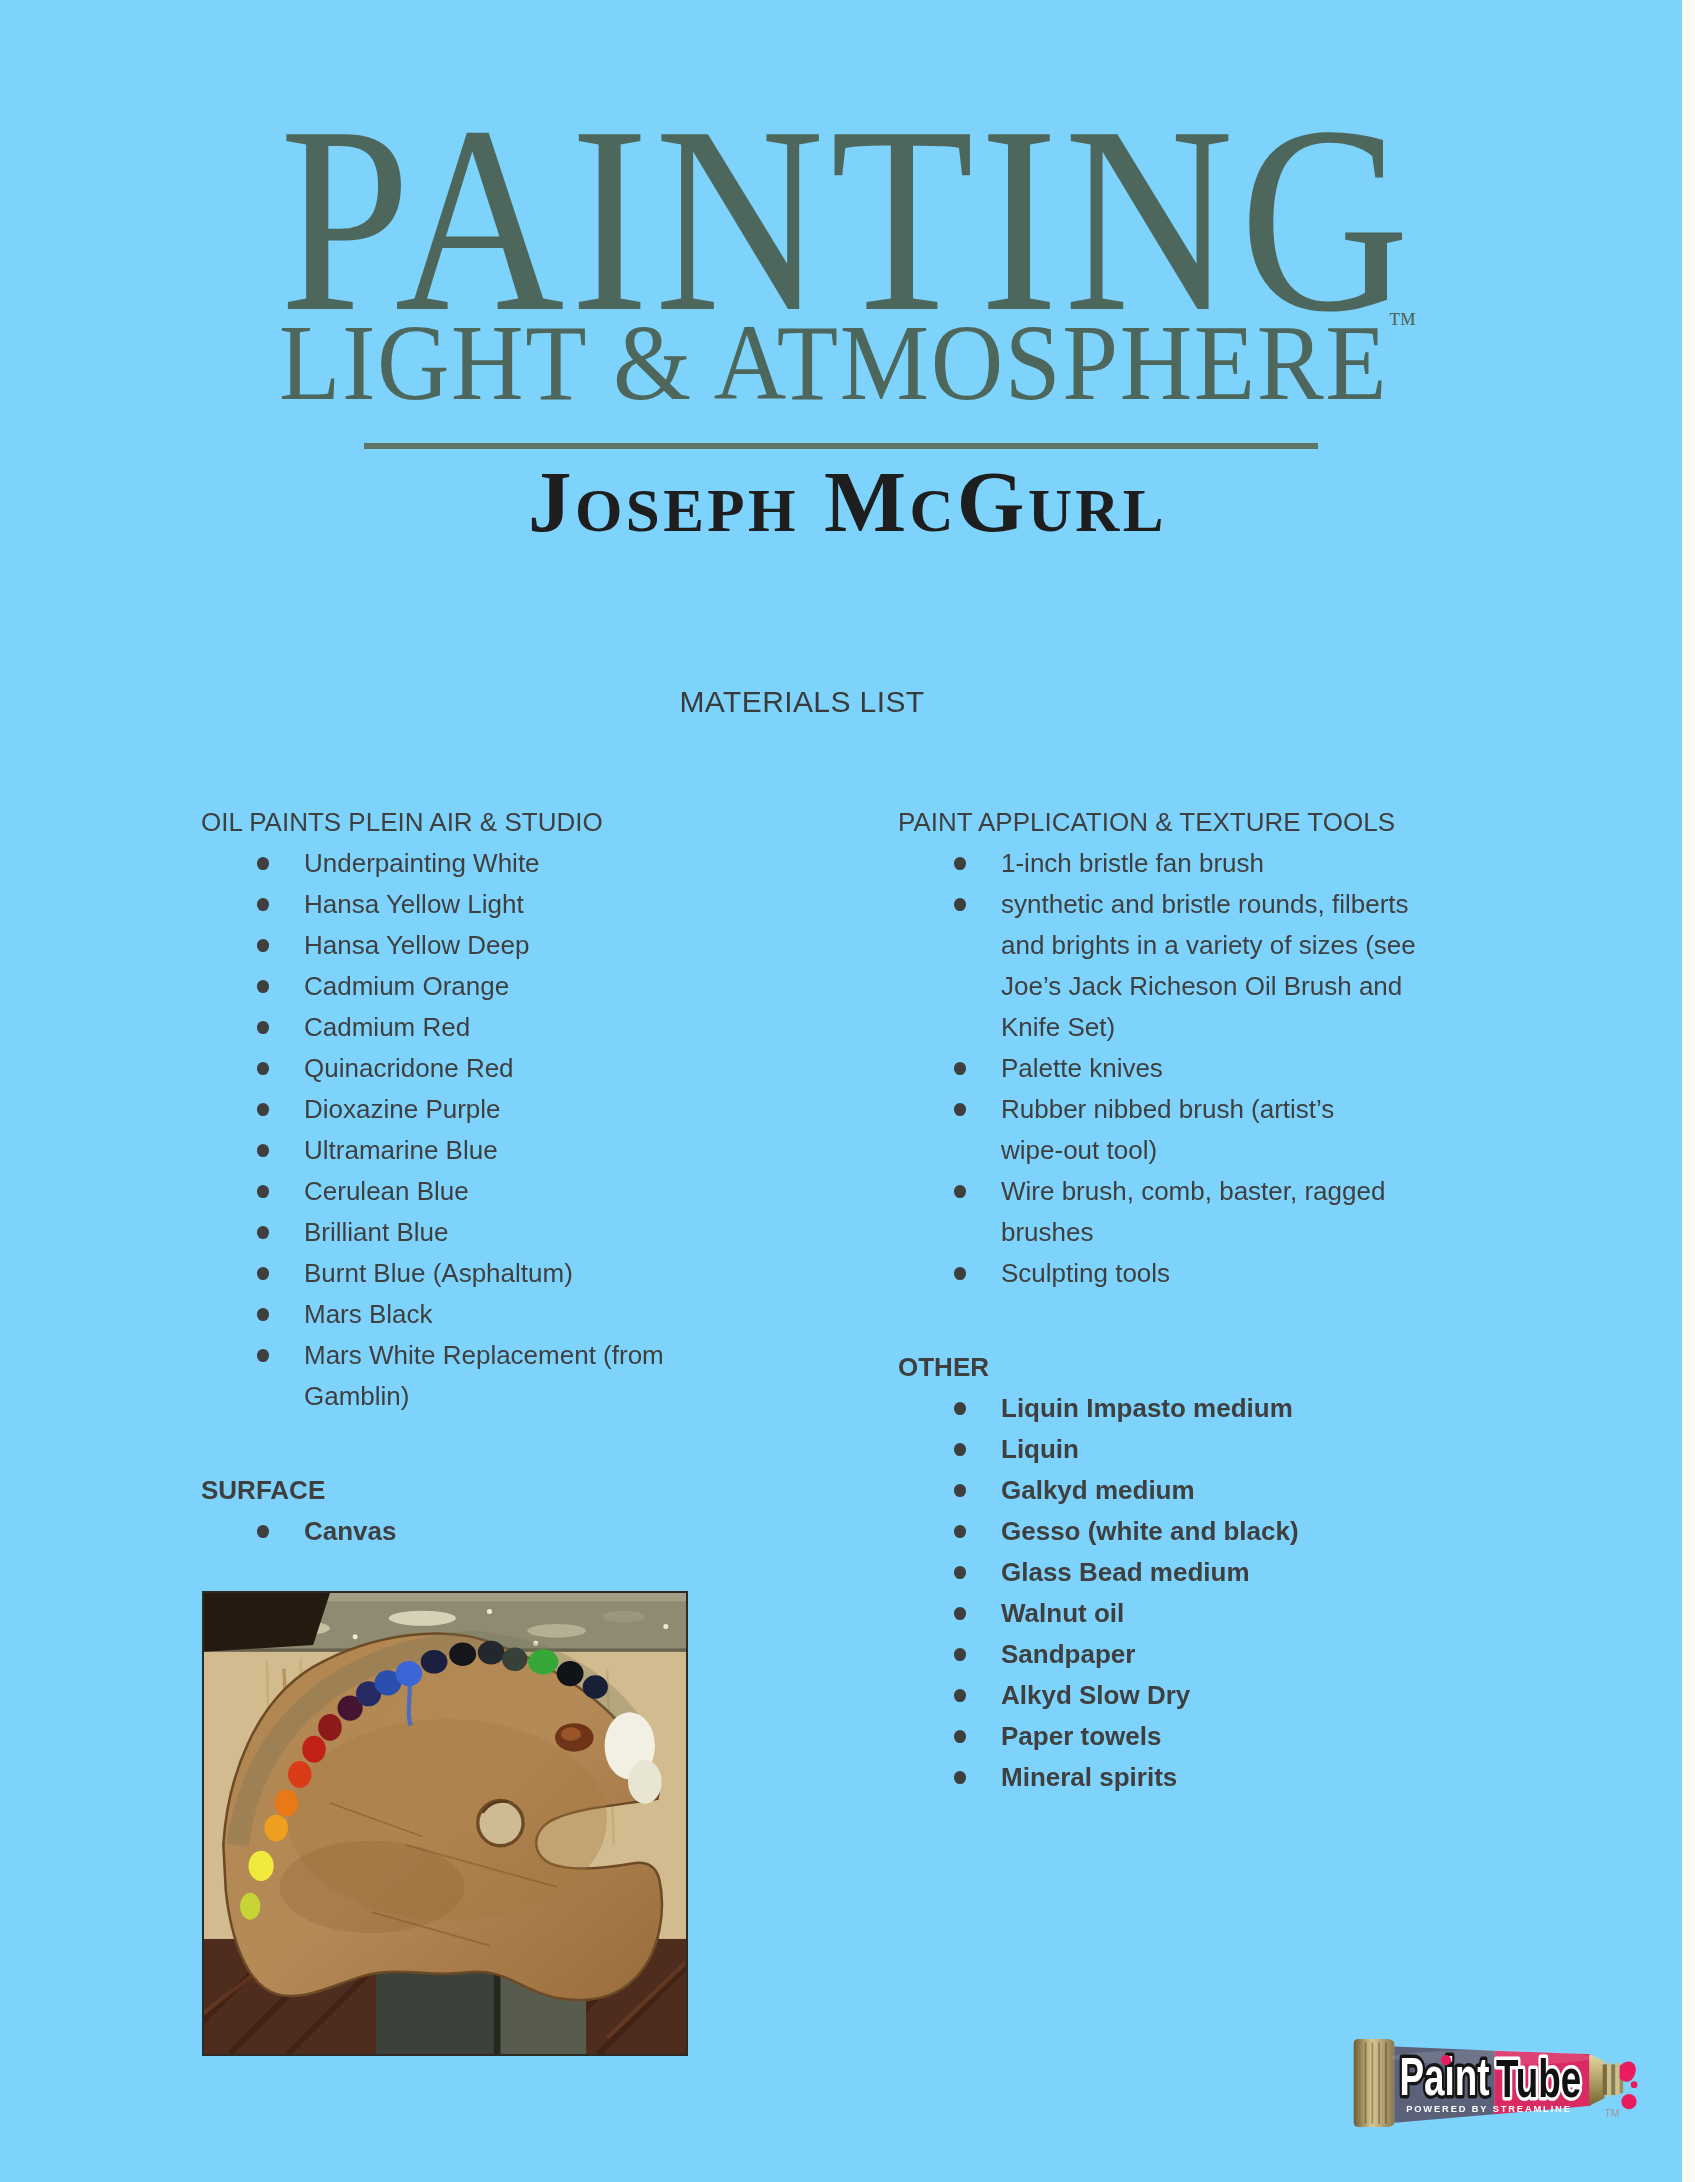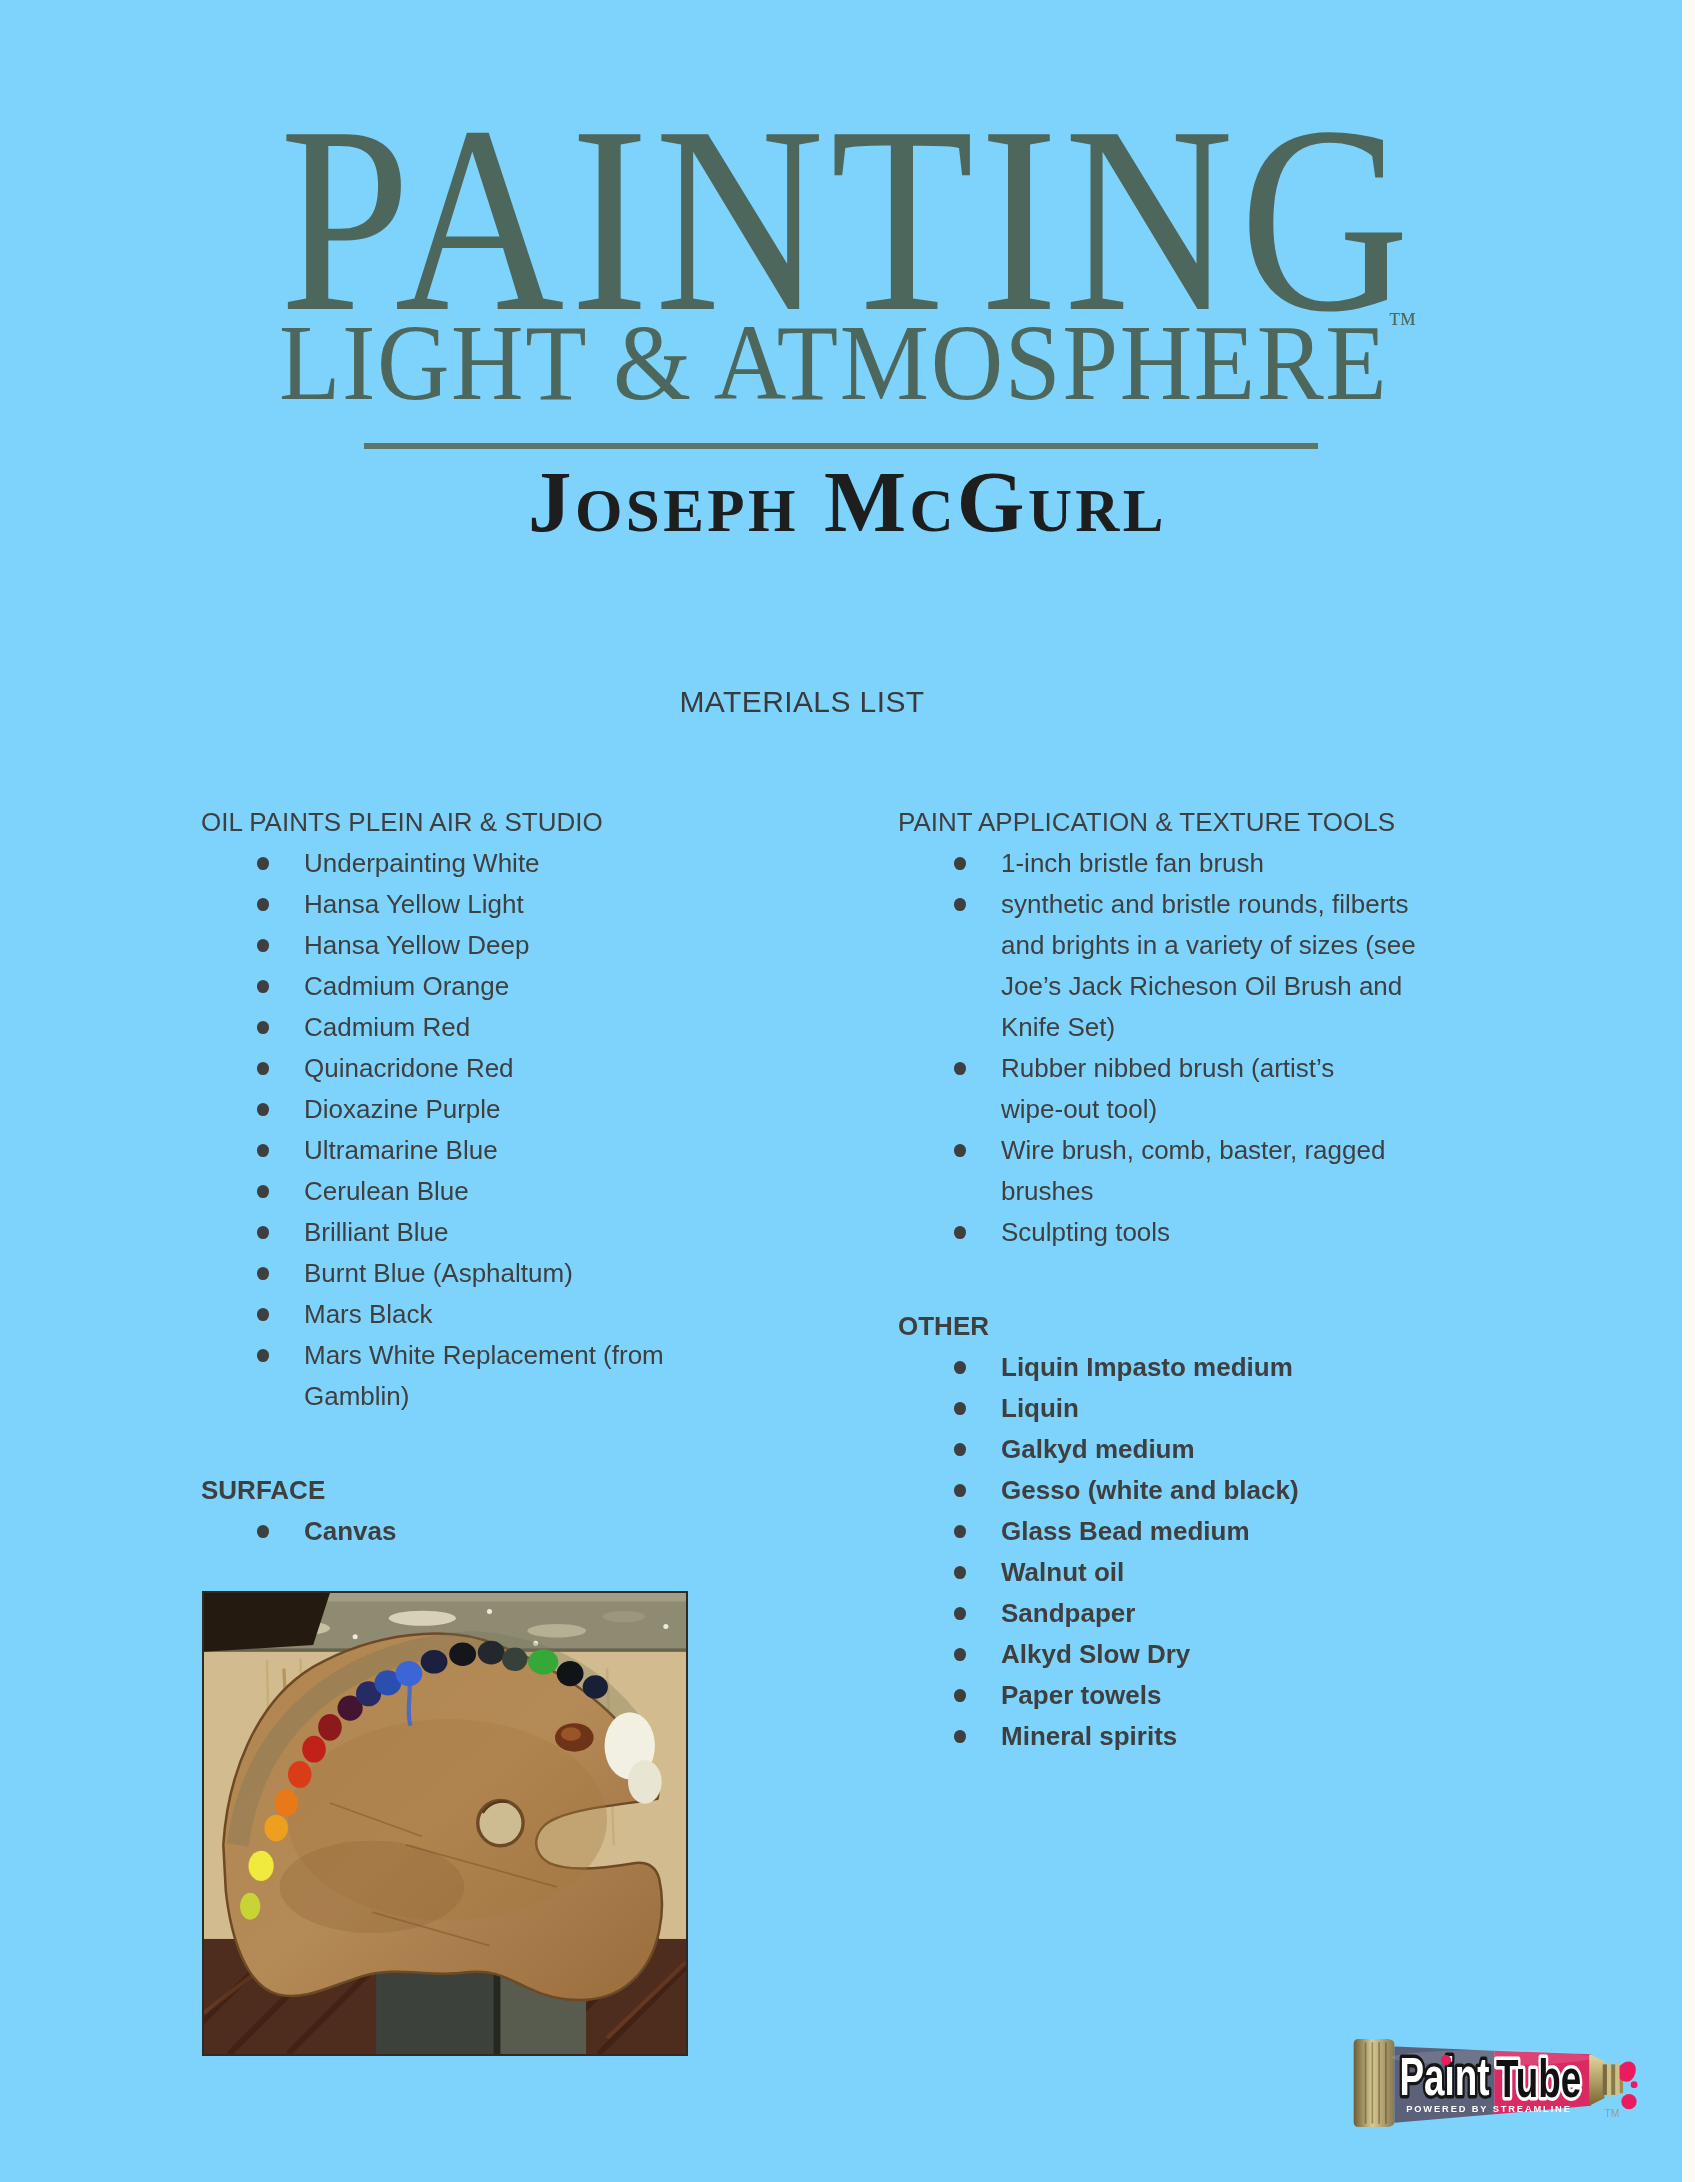--- a/index.html
+++ b/index.html
@@ -133,20 +133,24 @@
         <li>
             <span class="bullet"></span>
             <span class="li-text">1-inch bristle fan brush</span>
           </li>
         <li>
             <span class="bullet"></span>
             <span class="li-text">synthetic and bristle rounds, filberts
 and brights in a variety of sizes (see
 Joe’s Jack Richeson Oil Brush and
 Knife Set)</span>
+          </li>
+        <li>
+            <span class="bullet"></span>
+            <span class="li-text">Palette knives</span>
           </li>
         <li>
             <span class="bullet"></span>
             <span class="li-text">Rubber nibbed brush (artist’s
 wipe-out tool)</span>
           </li>
         <li>
             <span class="bullet"></span>
             <span class="li-text">Wire brush, comb, baster, ragged
 brushes</span>

